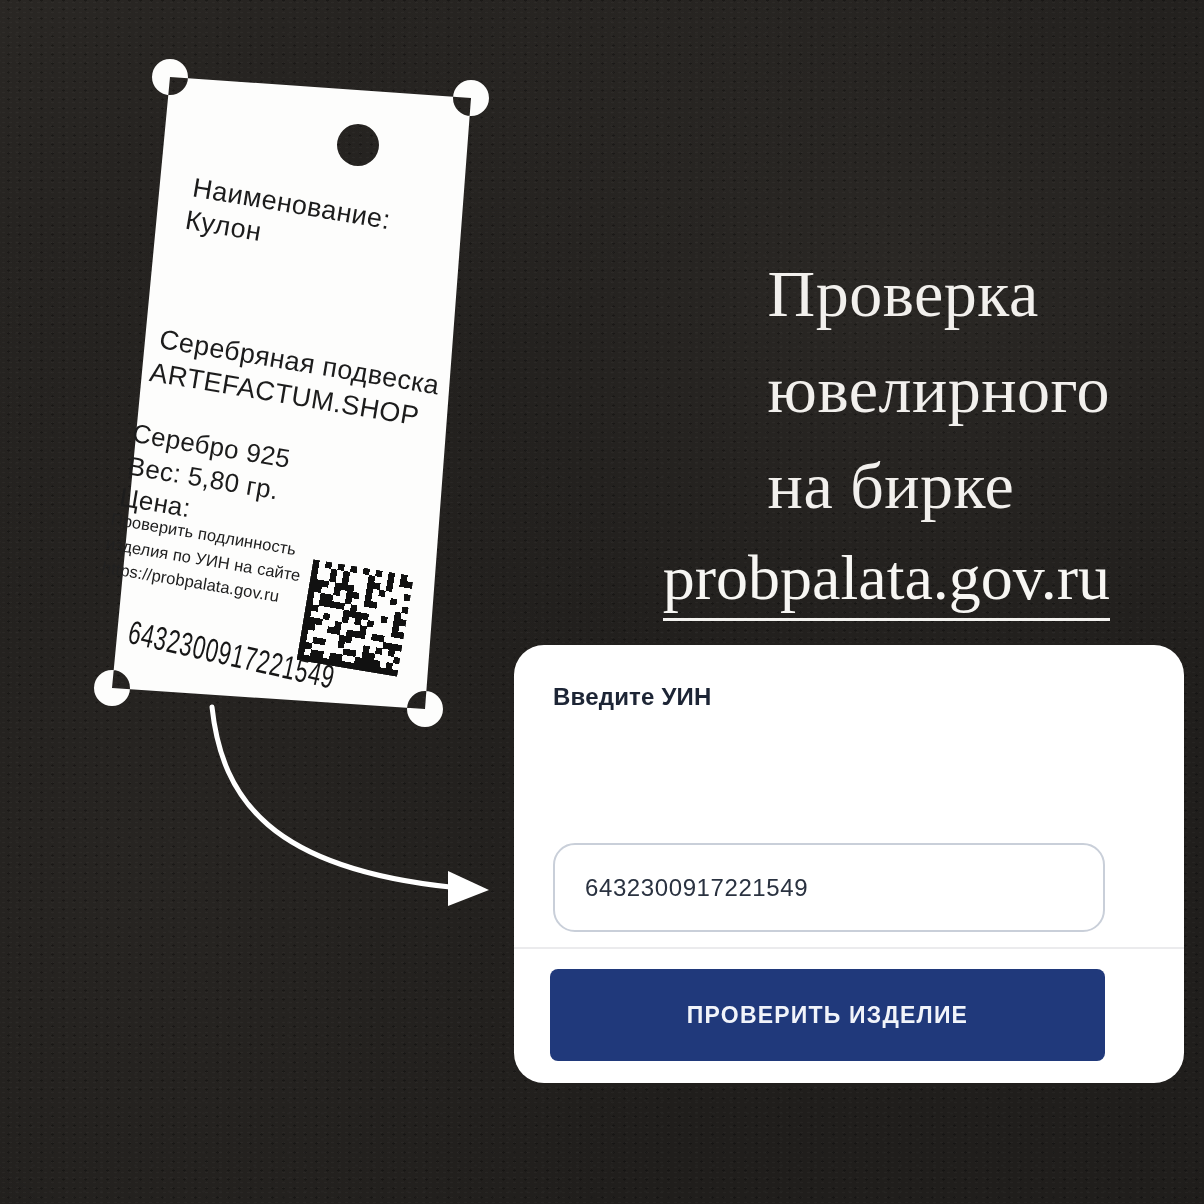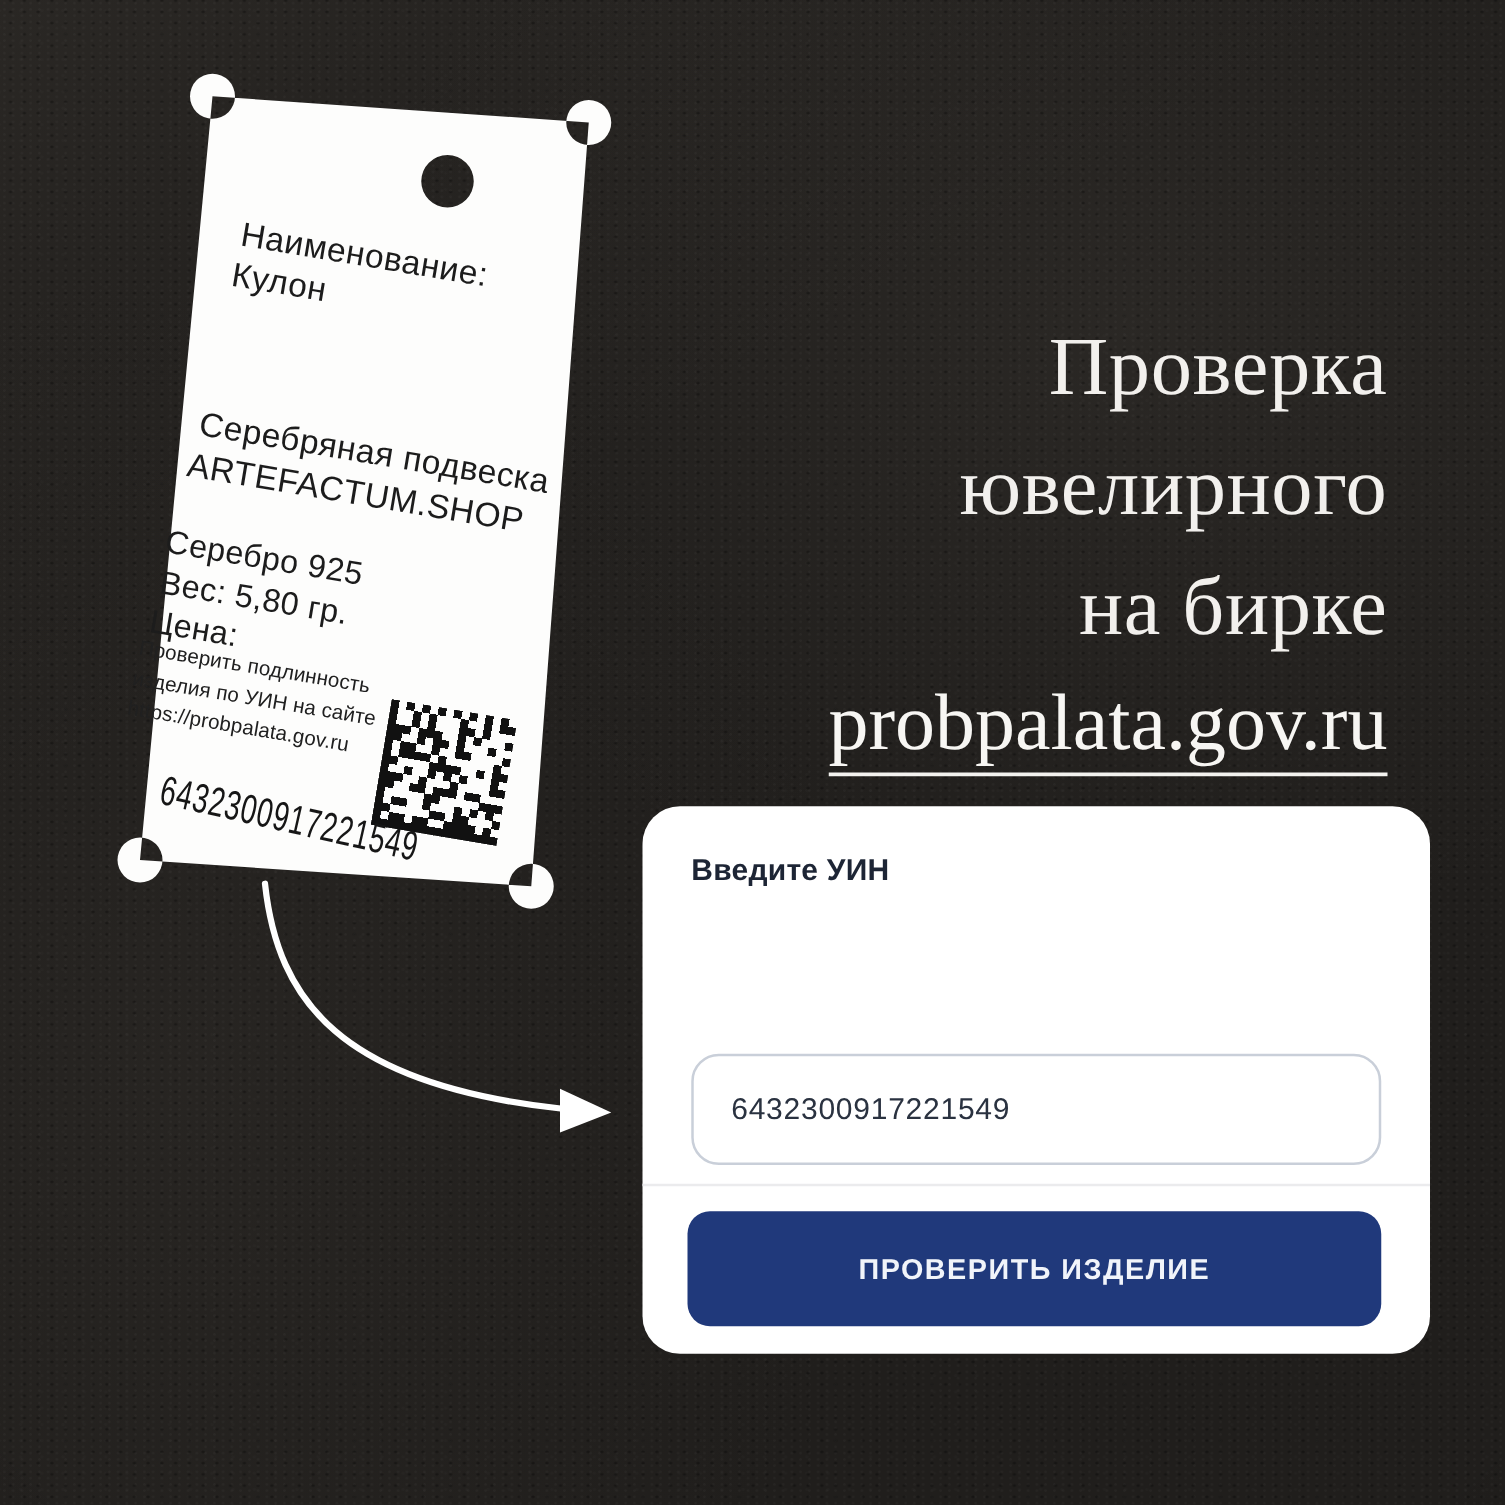--- a/index.html
+++ b/index.html
@@ -38,35 +38,35 @@
     font-size:33px;letter-spacing:1px;color:#161616;
     transform:rotate(3.2deg) scaleX(.68);transform-origin:0 0;
   }
   .barcode{position:absolute;left:221px;top:452px;width:102px;height:102px;}
 
   
   .arrow-svg{position:absolute;left:0;top:0;z-index:2;pointer-events:none;}
 
   
   .headline{
-    position:absolute;right:94px;top:246px;z-index:2;text-align:right;
+    position:absolute;right:94px;top:246px;z-index:2;
     font-family:"Liberation Serif", serif;font-weight:400;
     font-size:66px;line-height:96px;color:#f2f0ed;letter-spacing:.5px;
   }
   .site-link{
     position:absolute;right:94px;top:546px;z-index:2;
     font-family:Liberation Serif, serif;font-size:64px;line-height:64px;
     color:#f7f6f3;text-align:right;white-space:nowrap;
     border-bottom:3px solid #f3f2ef;padding-bottom:8px;cursor:pointer;
   }
 
   
   .card{
     position:absolute;left:514px;top:645px;width:630px;height:438px;z-index:2;
-    background:#ffffff;border-radius:30px;
+    background:#ffffff;border-radius:30px;padding-left:40px;
   }
   .card-title{
     position:absolute;left:39px;top:38px;
     font-size:24px;font-weight:bold;color:#1d2535;letter-spacing:.2px;
   }
   .card-desc{
     position:absolute;left:39px;top:82px;
     font-size:22px;line-height:38px;color:#3a4250;letter-spacing:.2px;
   }
   .uin-input{
@@ -74,21 +74,21 @@
     box-sizing:border-box;border:2px solid #c9cfd9;border-radius:22px;
     padding:0 0 0 30px;font-family:"Liberation Sans", sans-serif;
     font-size:24px;color:#2a3240;letter-spacing:.6px;background:#fff;outline:none;
   }
   .card-divider{
     position:absolute;left:0;top:302px;width:100%;height:0;
     border-top:2px solid #ebebed;
   }
   .check-button{
     position:absolute;left:36px;top:324px;width:555px;height:92px;
-    background:#20397b;border:none;border-radius:18px;cursor:pointer;
+    background:#20397b;border:none;border-radius:8px;cursor:pointer;
     font-family:"Liberation Sans", sans-serif;font-size:23px;font-weight:bold;
     letter-spacing:1.2px;color:#f1f4fa;
   }
 </style>
 </head>
 <body>
 
 <div class="stage">
 
   <svg class="tag-svg" width="1204" height="1204" viewBox="0 0 1204 1204">

